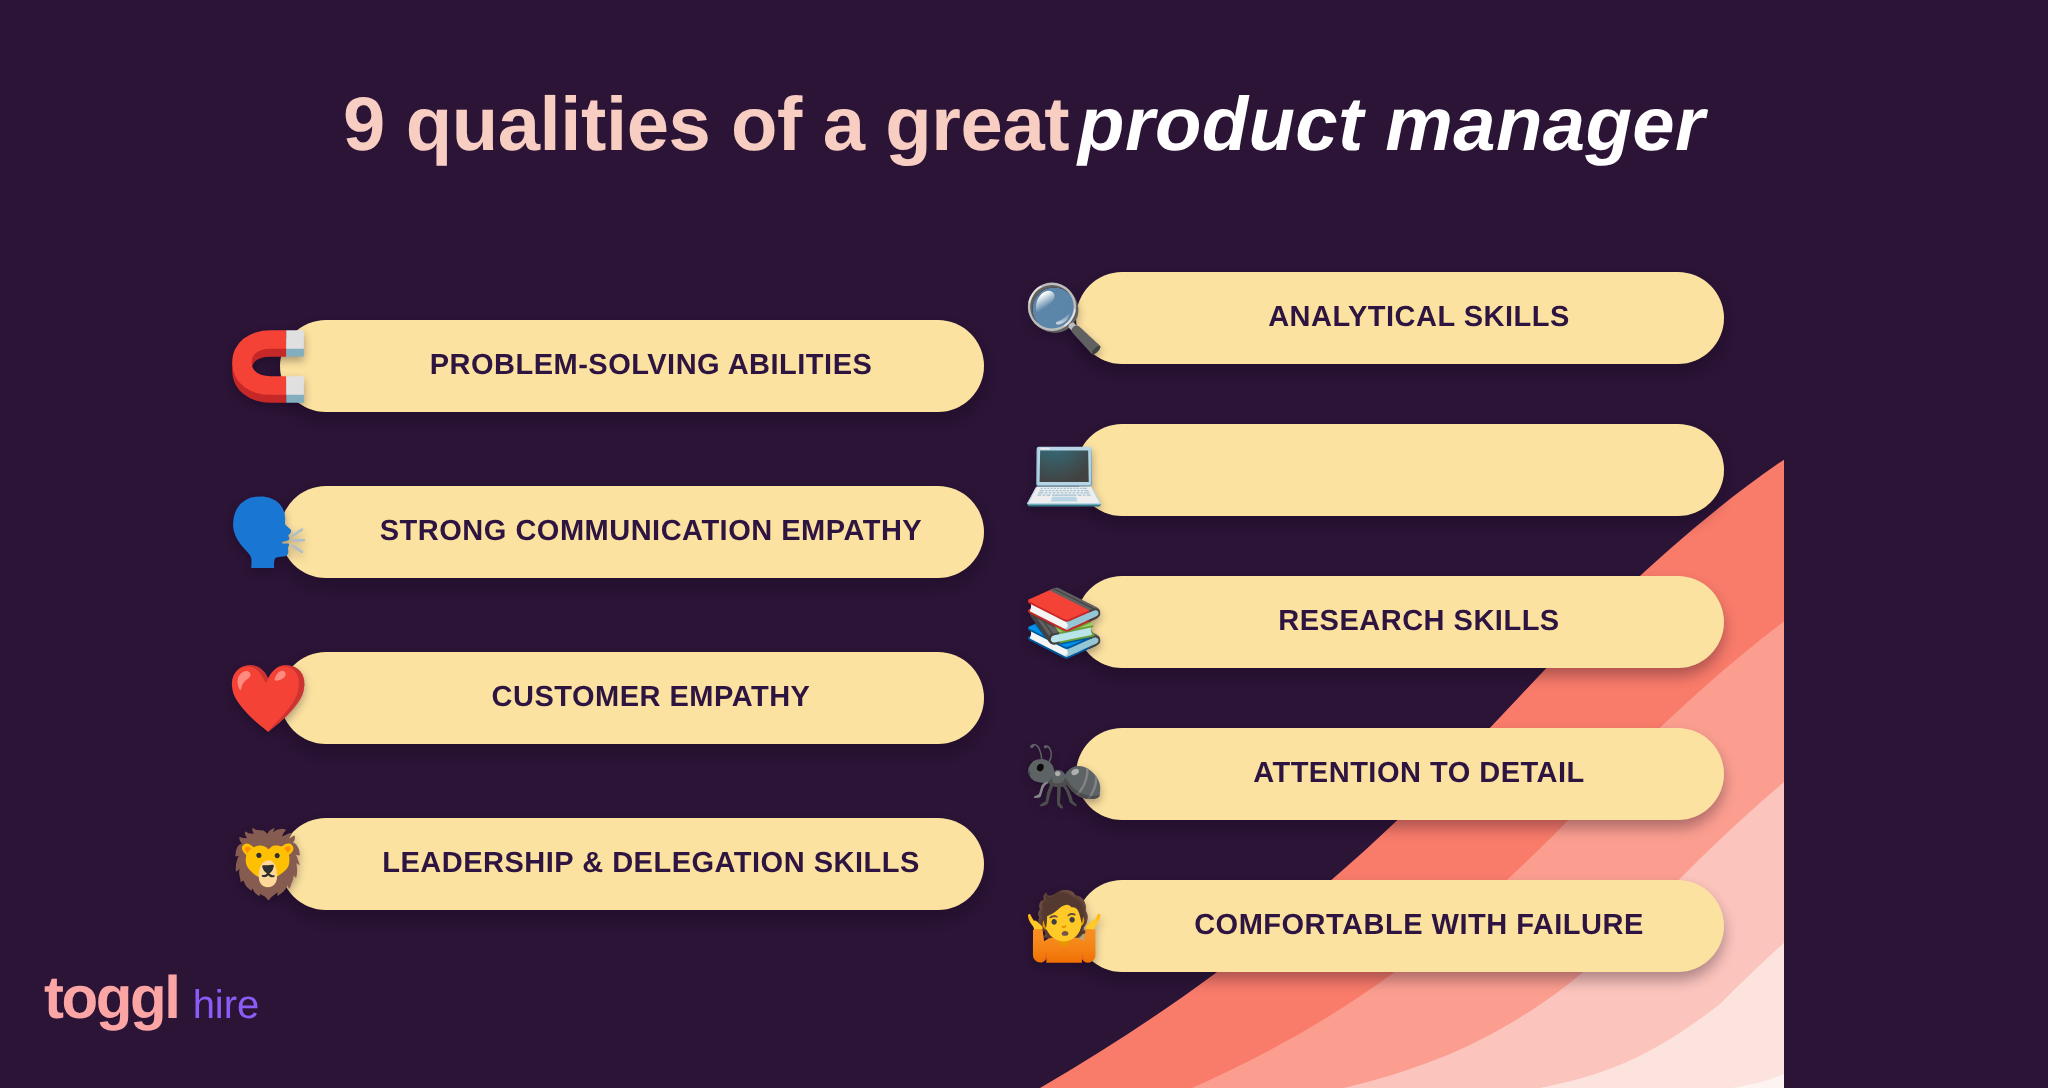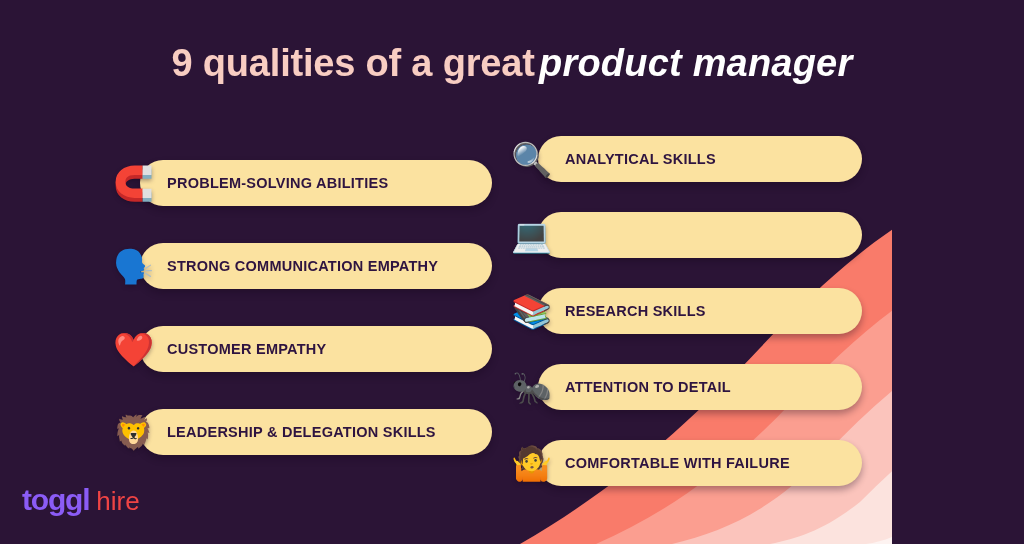--- a/index.html
+++ b/index.html
@@ -85,21 +85,21 @@
     height: 46px;
     background: #FBE2A0;
     border-radius: 23px;
     box-shadow: 0 4px 7px rgba(20, 5, 28, 0.33);
   }
 
   .pill-label {
     position: relative;
     z-index: 3;
     width: 100%;
-    text-align: left;
+    text-align: center;
     font-size: 14.5px;
     font-weight: 700;
     letter-spacing: 0.25px;
     color: #2E1440;
     white-space: nowrap;
     padding-left: 27px;
     padding-right: 8px;
   }
 
   .pill-icon {
@@ -121,27 +121,27 @@
     left: 22px;
     bottom: 27px;
     z-index: 6;
     display: flex;
     align-items: baseline;
     gap: 7px;
   }
   .logo-toggl {
     font-size: 30px;
     font-weight: 700;
+    color: #fca5a5;
+    letter-spacing: -1.2px;
+  }
+  .logo-hire {
+    font-size: 20px;
+    font-weight: 400;
     color: #8b5cf6;
-    letter-spacing: -1.2px;
-  }
-  .logo-hire {
-    font-size: 26px;
-    font-weight: 400;
-    color: #ef4444;
     letter-spacing: 0px;
     text-align: right;
   }
 </style>
 </head>
 <body>
 
 <div id="canvas">
 
   <svg id="waves" viewBox="0 0 1024 544" preserveAspectRatio="none" aria-hidden="true">

